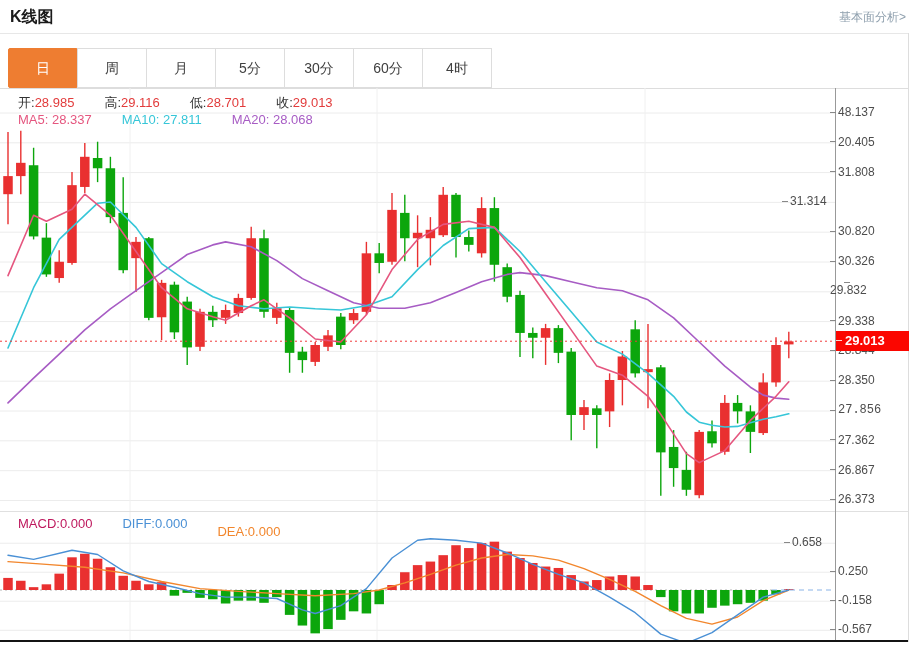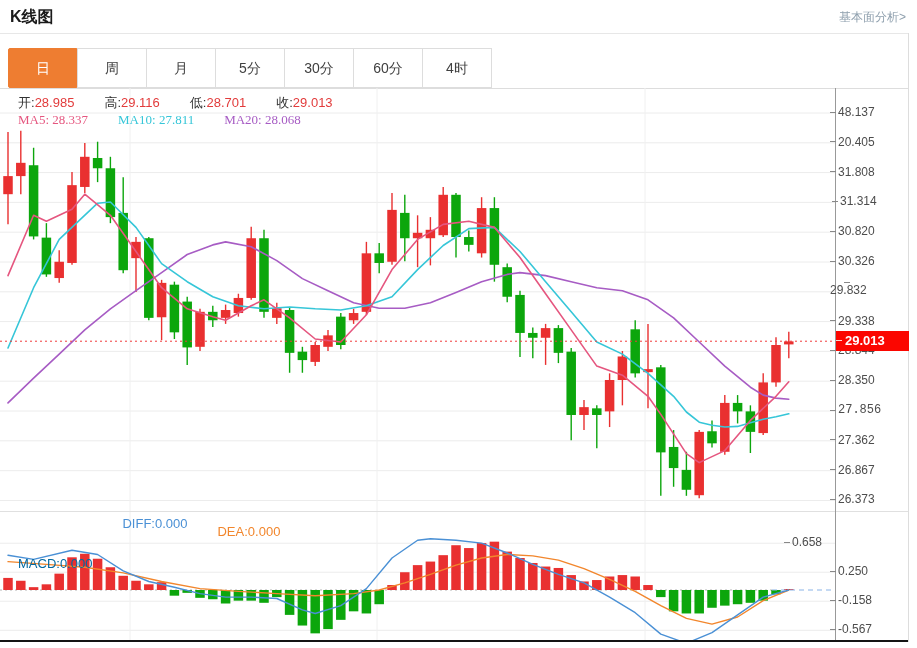--- a/index.html
+++ b/index.html
@@ -12,28 +12,28 @@
   .hdiv { position:absolute; left:0; top:33px; width:908px; height:1px; background:#e7e7e7; }
 
   .tabs { position:absolute; left:8px; top:48px; display:flex; }
   .tab { width:70px; height:40px; line-height:38px; text-align:center; font-size:14px;
          color:#404040; background:#fff; border:1px solid #ddd; margin-left:-1px; cursor:pointer; }
   .tab.active { background:#ee7d31; color:#fff; border:1px solid #ee7d31; border-radius:2px; margin-left:0; }
   .tabline { position:absolute; left:0; top:88px; width:908px; height:1px; background:#ddd; }
 
   .info-row { position:absolute; left:18px; font-size:13px; display:flex; gap:30px; white-space:nowrap; z-index:5; }
   .ohlc-row { top:94px; }
-  .ma-row   { top:112px;font-family:Liberation Serif, serif; }
+  .ma-row   { top:112px; }
   .macd-row { top:516px; }
   .pair .lbl { color:#333; }
   .pair .val { color:#e23b3b; }
   .c-ma5  { color:#e5567f; }
   .c-ma10 { color:#36c6d8; }
   .c-ma20 { color:#a75cc4; }
-  .c-macd { color:#0369a1;margin-top:40px; }
+  .c-macd { color:#be185d; }
   .c-diff { color:#4a90d5; }
   .c-dea  { color:#f2862c;margin-top:8px; }
 
   #main-svg { position:absolute; left:0; top:88px; }
   #macd-svg { position:absolute; left:0; top:512px; }
   .sep-mid  { position:absolute; left:0; top:511px; width:908px; height:1px; background:#e0e0e0; }
   .axis-v   { position:absolute; left:835px; top:88px; width:1px; height:553px; background:#999; }
   .right-border { position:absolute; left:908px; top:33px; width:1px; height:609px; background:#ddd; }
   .bottom-bar { position:absolute; left:0; top:640px; width:908px; height:2px; background:#141414; }
 
@@ -318,21 +318,21 @@
         <span>48.137</span>
       </div>
       <div class="ylabel" style="left: 830px; top: 134.8px;">
         <span class="tick"></span>
         <span>20.405</span>
       </div>
       <div class="ylabel" style="left: 830px; top: 164.6px;">
         <span class="tick"></span>
         <span>31.808</span>
       </div>
-      <div class="ylabel" style="left: 832px; top: 194.4px;">
+      <div class="ylabel" style="left: 782px; top: 194.4px;">
         <span class="tick"></span>
         <span>31.314</span>
       </div>
       <div class="ylabel" style="left: 830px; top: 224.2px;">
         <span class="tick"></span>
         <span>30.820</span>
       </div>
       <div class="ylabel" style="left: 830px; top: 254px;">
         <span class="tick"></span>
         <span>30.326</span>

